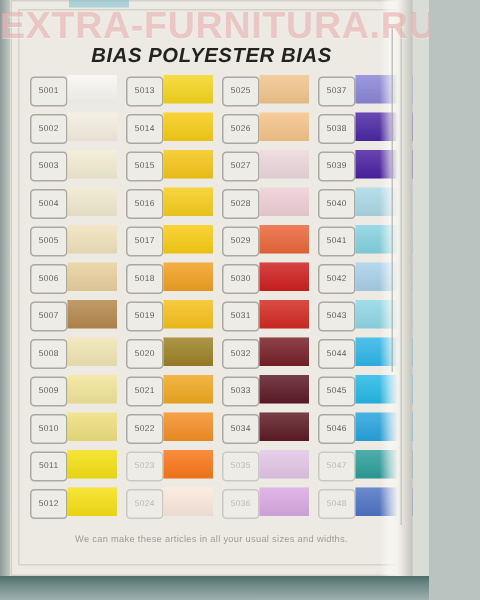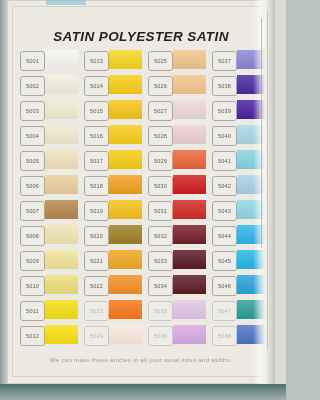--- a/index.html
+++ b/index.html
@@ -80,21 +80,21 @@
 </head>
 <body>
 
 <div id="scene">
 
   <div id="left-edge"></div>
 
   <div id="card">
     <div id="card-inner-border"></div>
 
-    <div id="title">SATIN POLYESTER SATIN</div>
+    <div id="title">BIAS POLYESTER BIAS</div>
 
     <div id="grid">
         <div class="col c0">
           <div class="row" style="top: 0px;">
             <div class="chip">5001</div>
             <div class="sw" style="background: rgb(247, 246, 241);"></div>
           </div>
           <div class="row" style="top: 25px;">
             <div class="chip">5002</div>
             <div class="sw" style="background: rgb(243, 238, 223);"></div>
@@ -294,15 +294,16 @@
 
     <div id="footer">We can make these articles in all your usual sizes and widths.</div>
 
     <div id="page-curl">
       <div id="curl-line"></div>
       <div id="curl-line2"></div>
     </div>
   </div>
 
   <div id="watermark-tick"></div>
+  <div id="watermark">EXTRA-FURNITURA.RU</div>
 
   <div id="bottom-band"></div>
 </div>
 
 </body></html>

